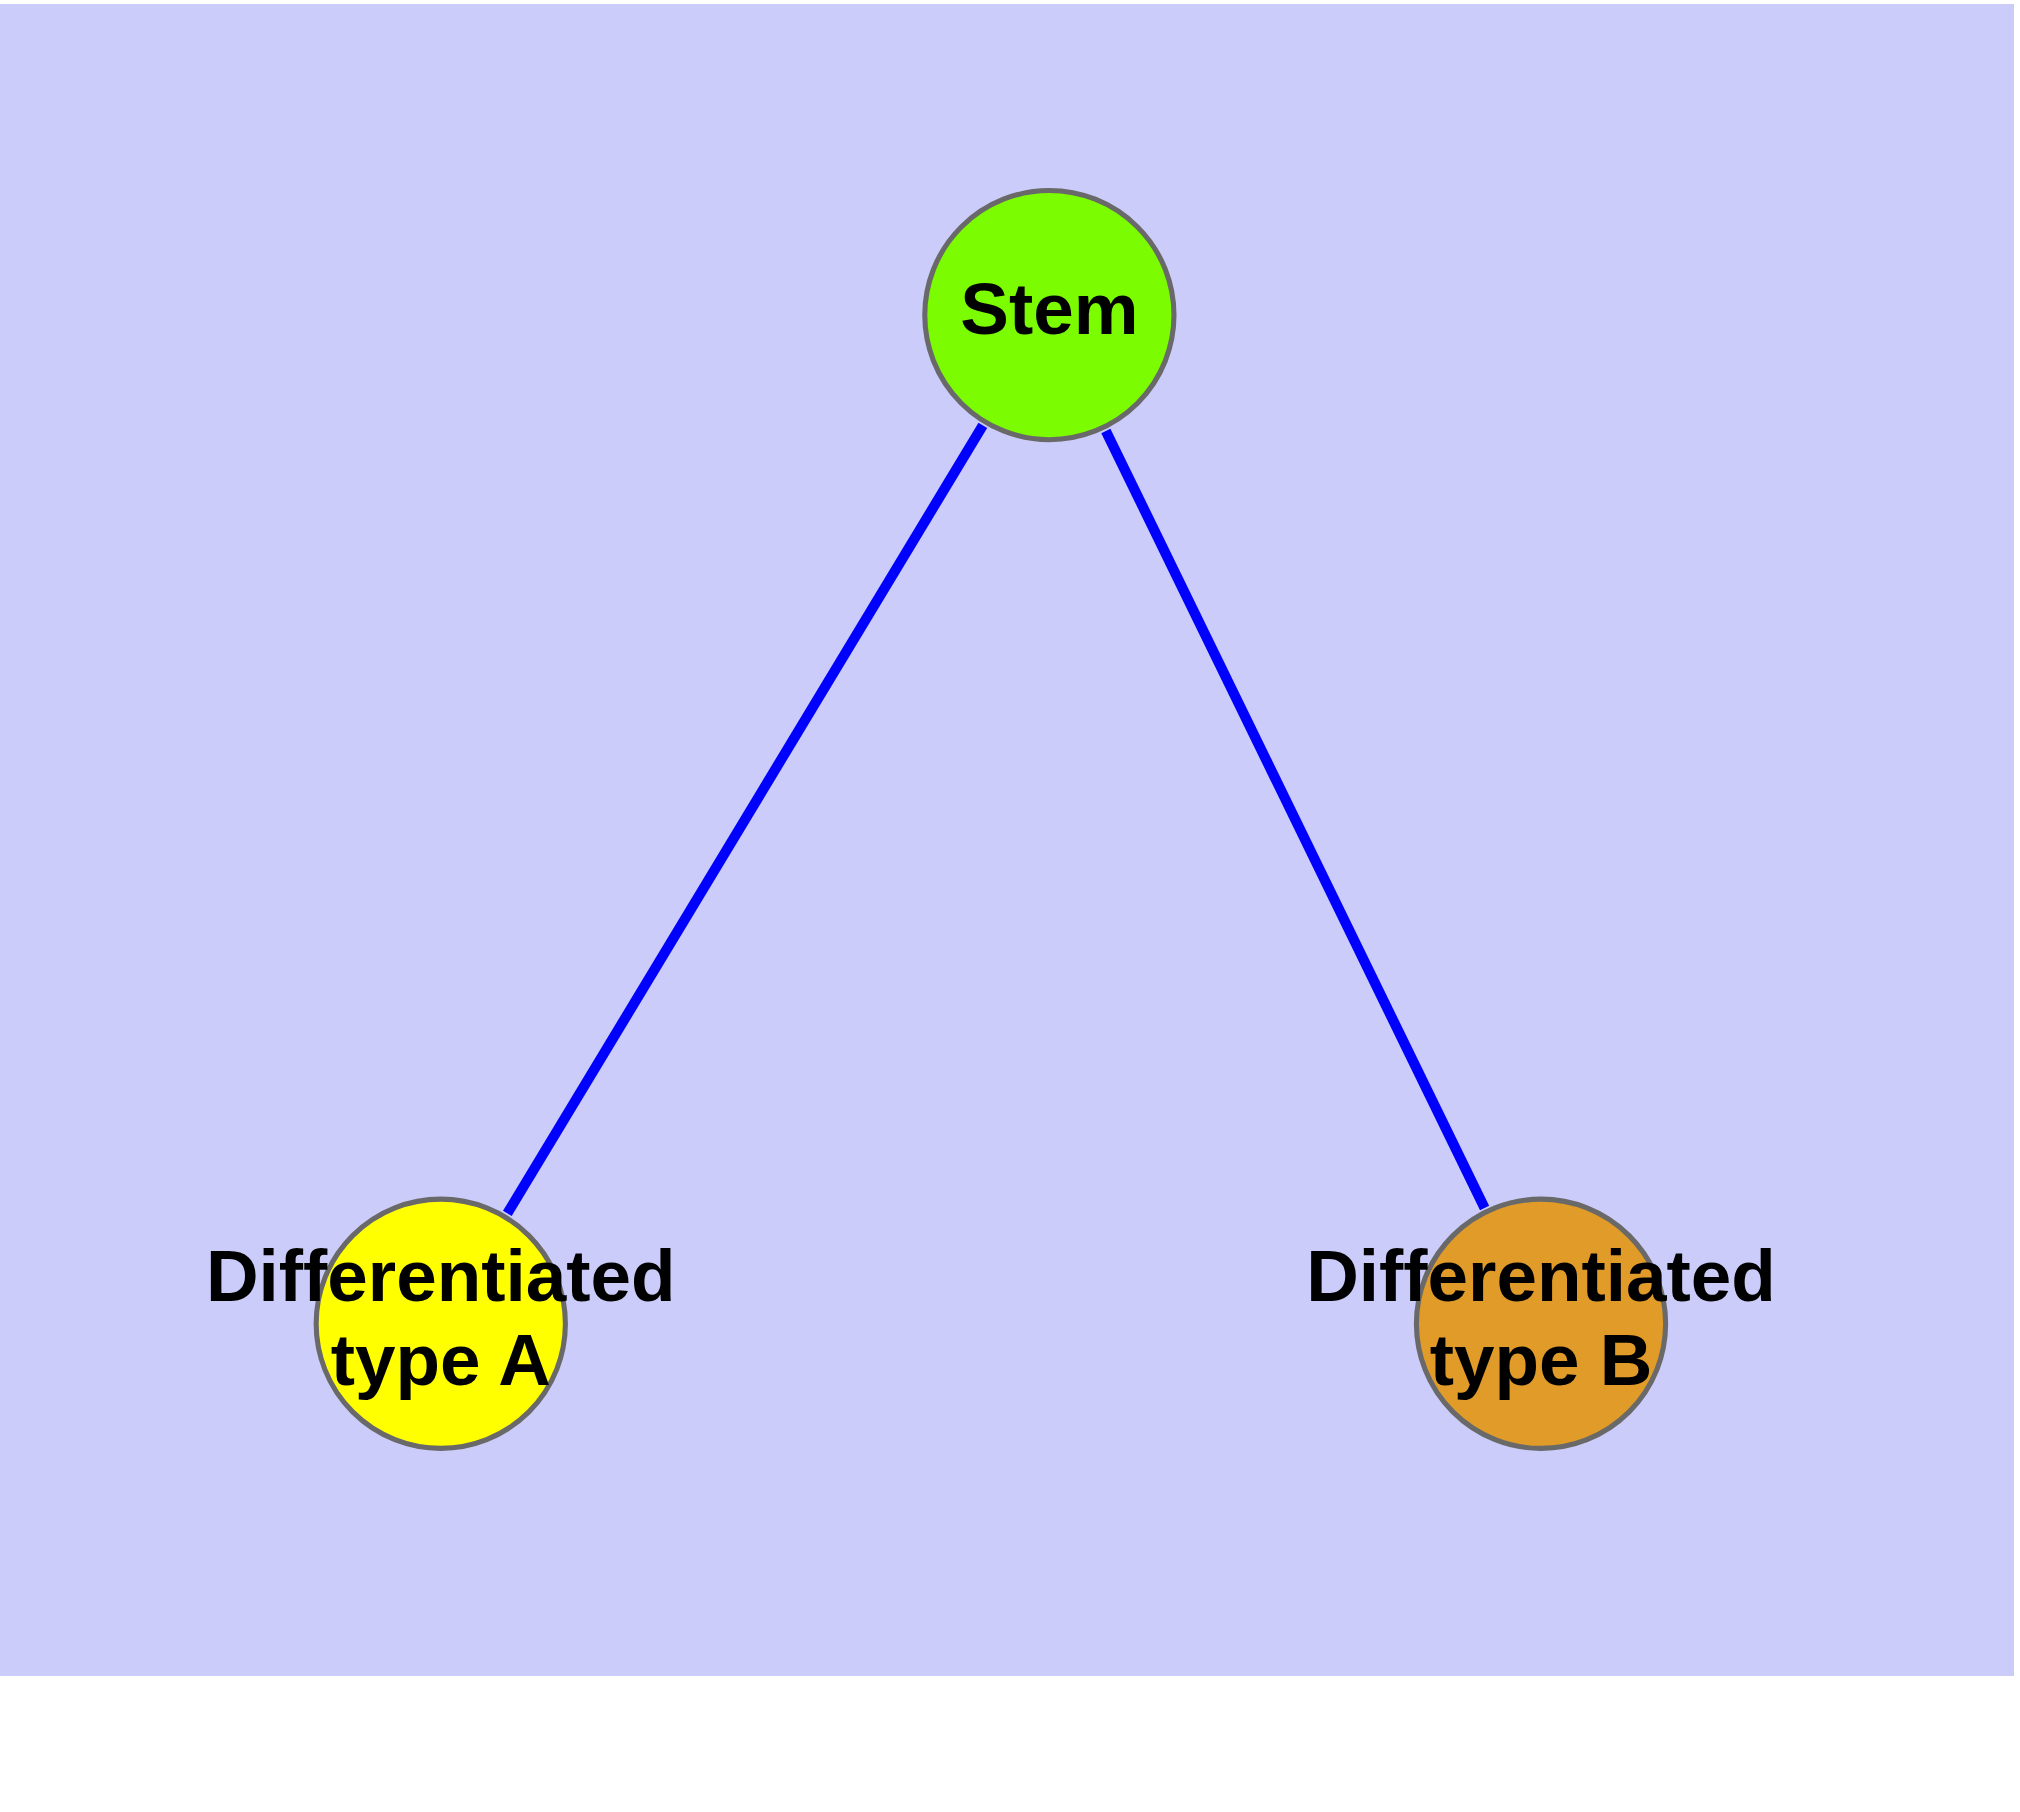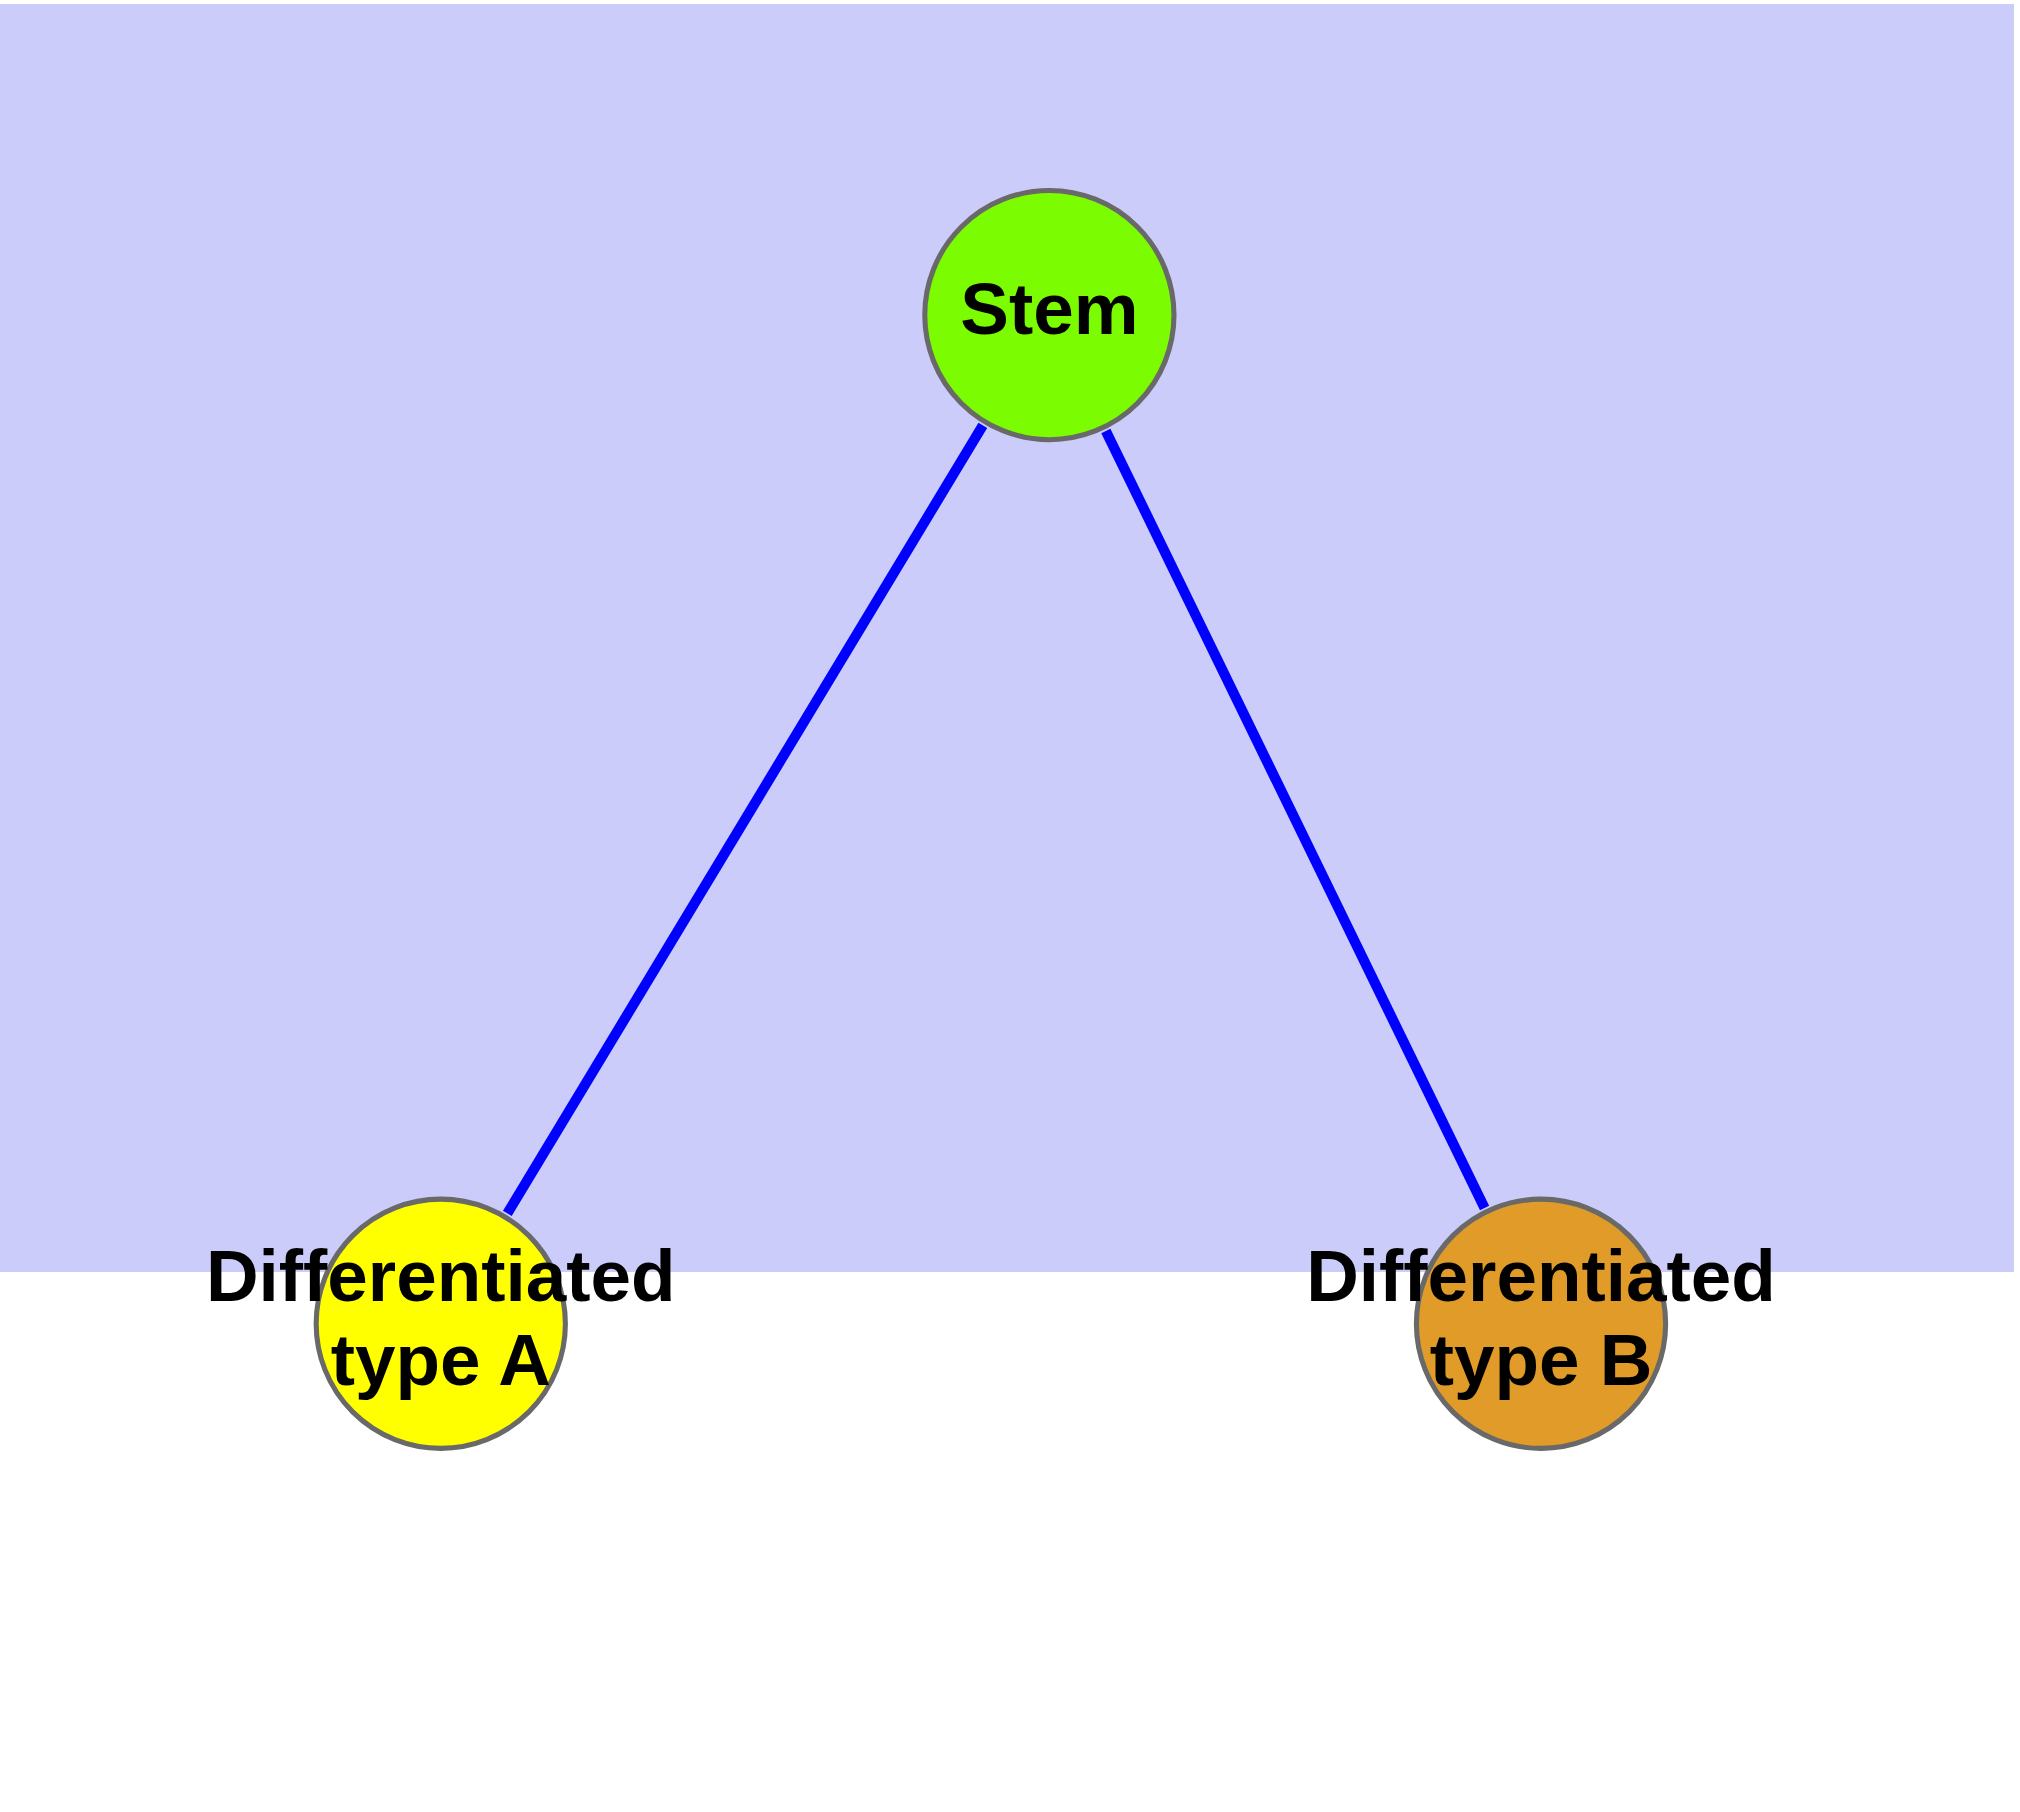--- a/index.html
+++ b/index.html
@@ -12,21 +12,21 @@
     width: 2021px;
     height: 1812px;
     overflow: hidden;
     font-family: "Liberation Sans", "DejaVu Sans", sans-serif;
   }
   #graph-canvas {
     position: absolute;
     left: 0;
     top: 4.2px;
     width: 2014px;
-    height: 1268px;
+    height: 1672px;
     background: #ccccfa;
   }
   #graph-svg {
     position: absolute;
     left: 0;
     top: 0;
     width: 2014px;
     height: 1808px;
     display: block;
   }

